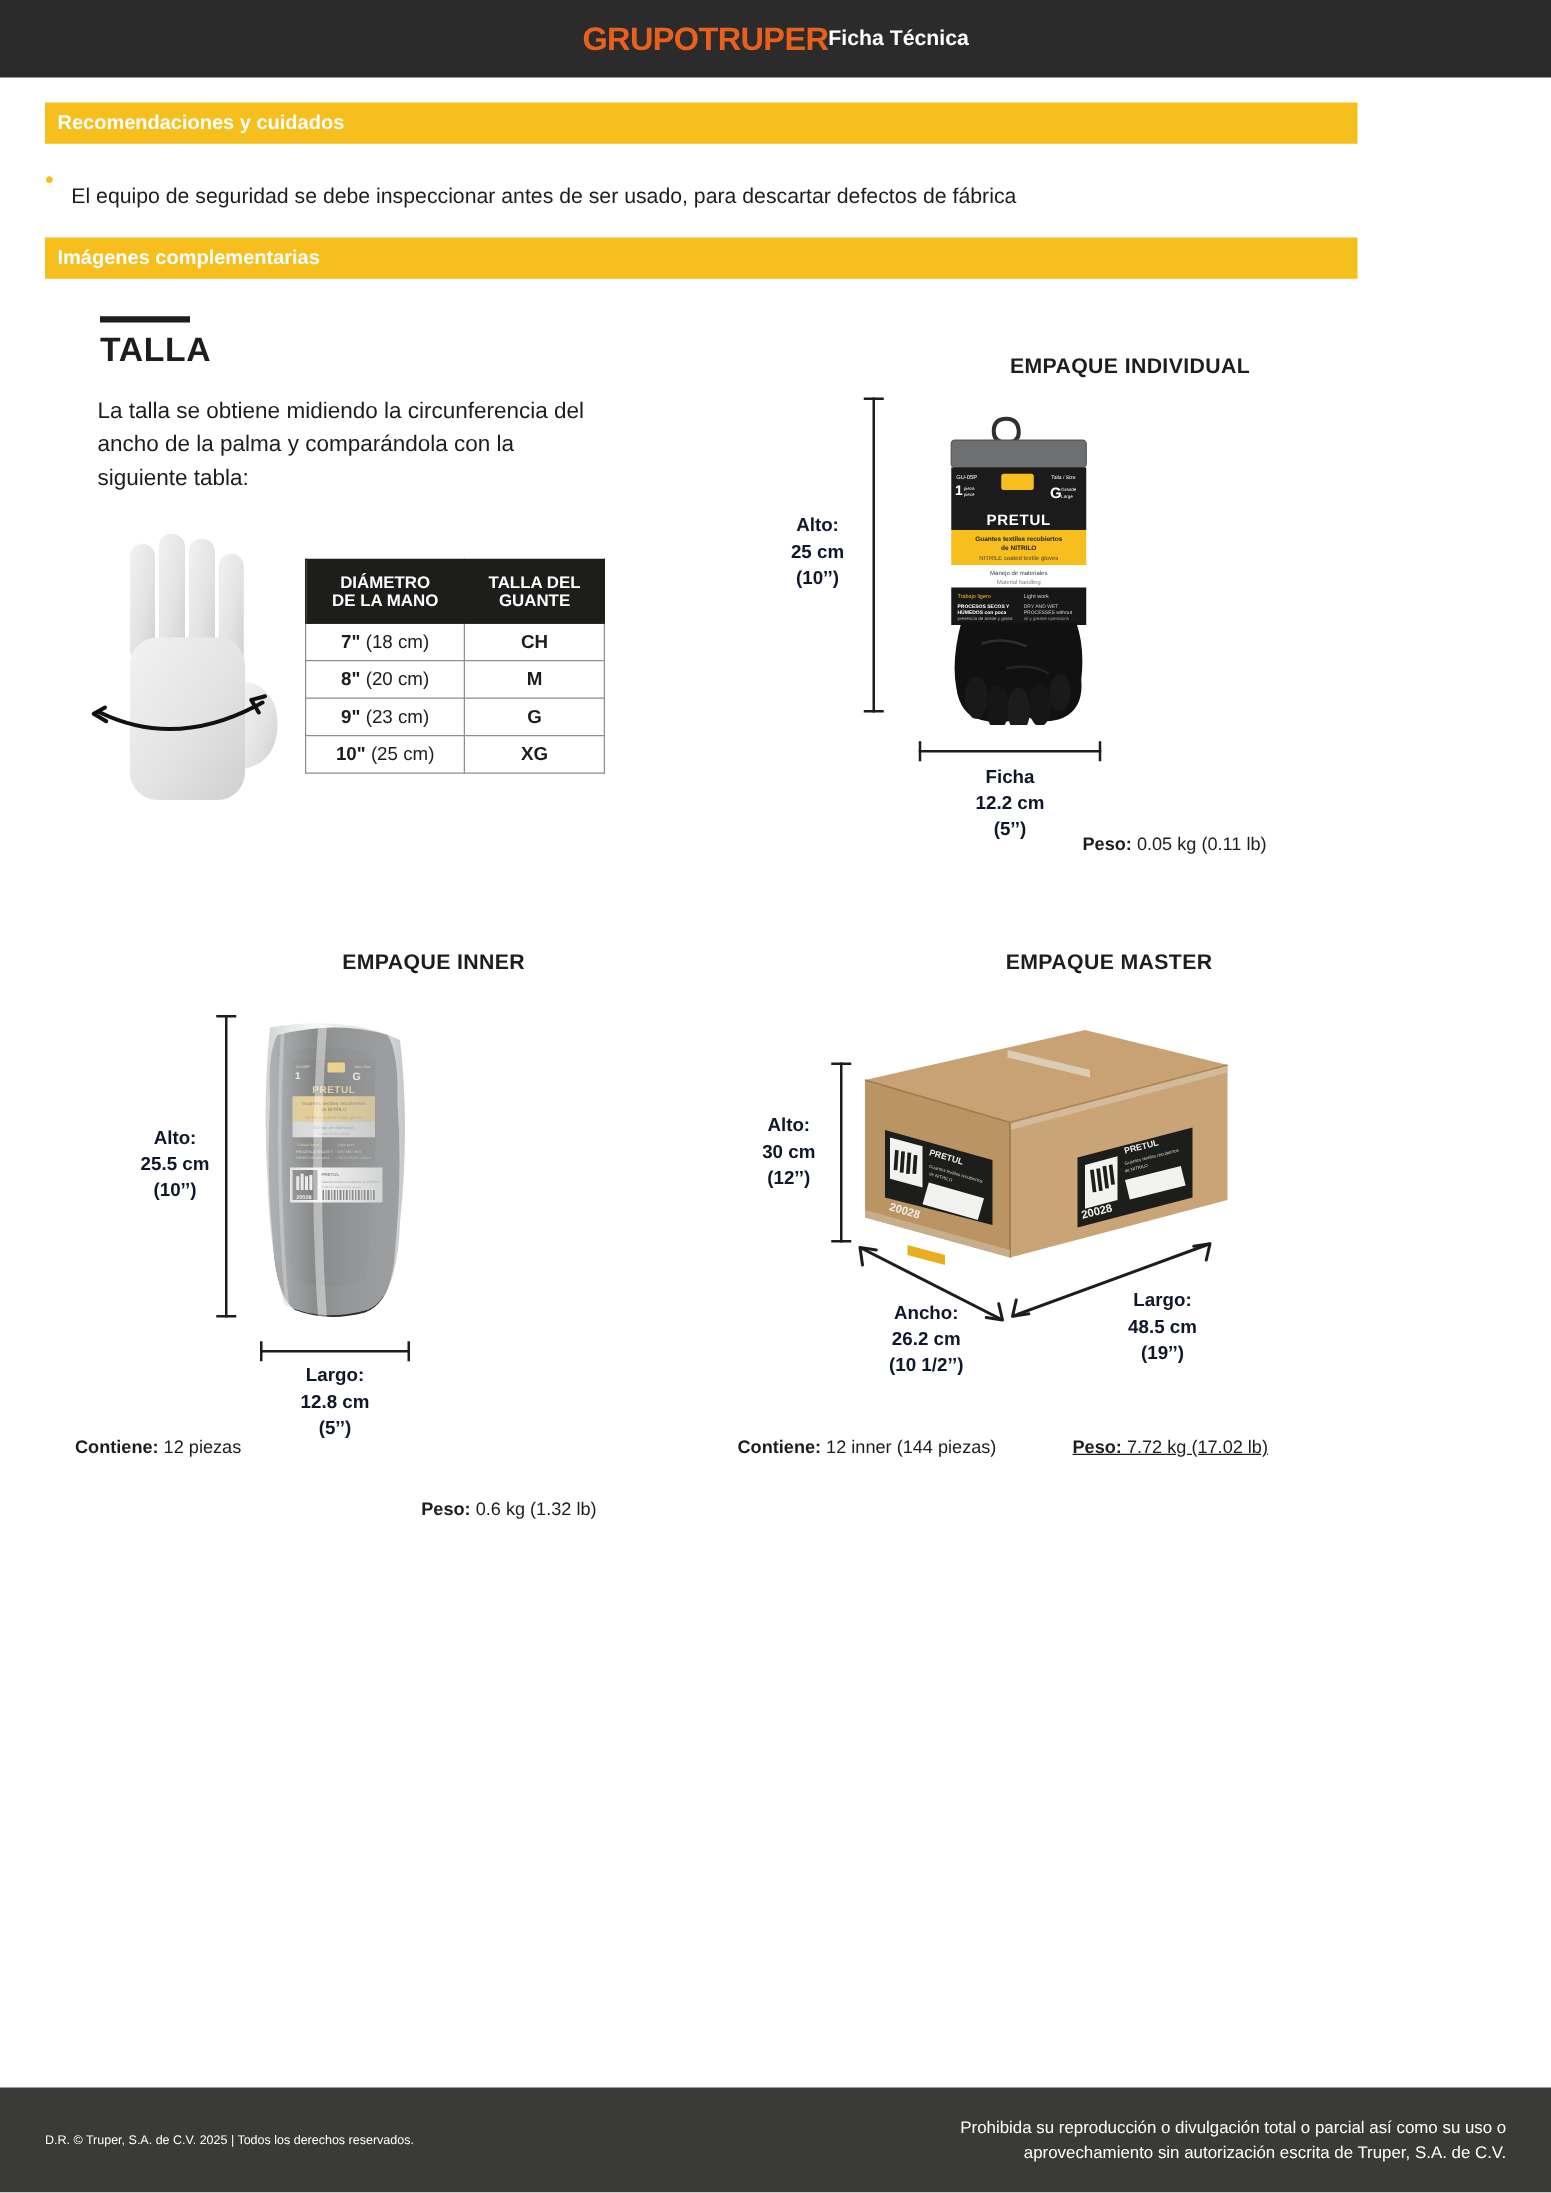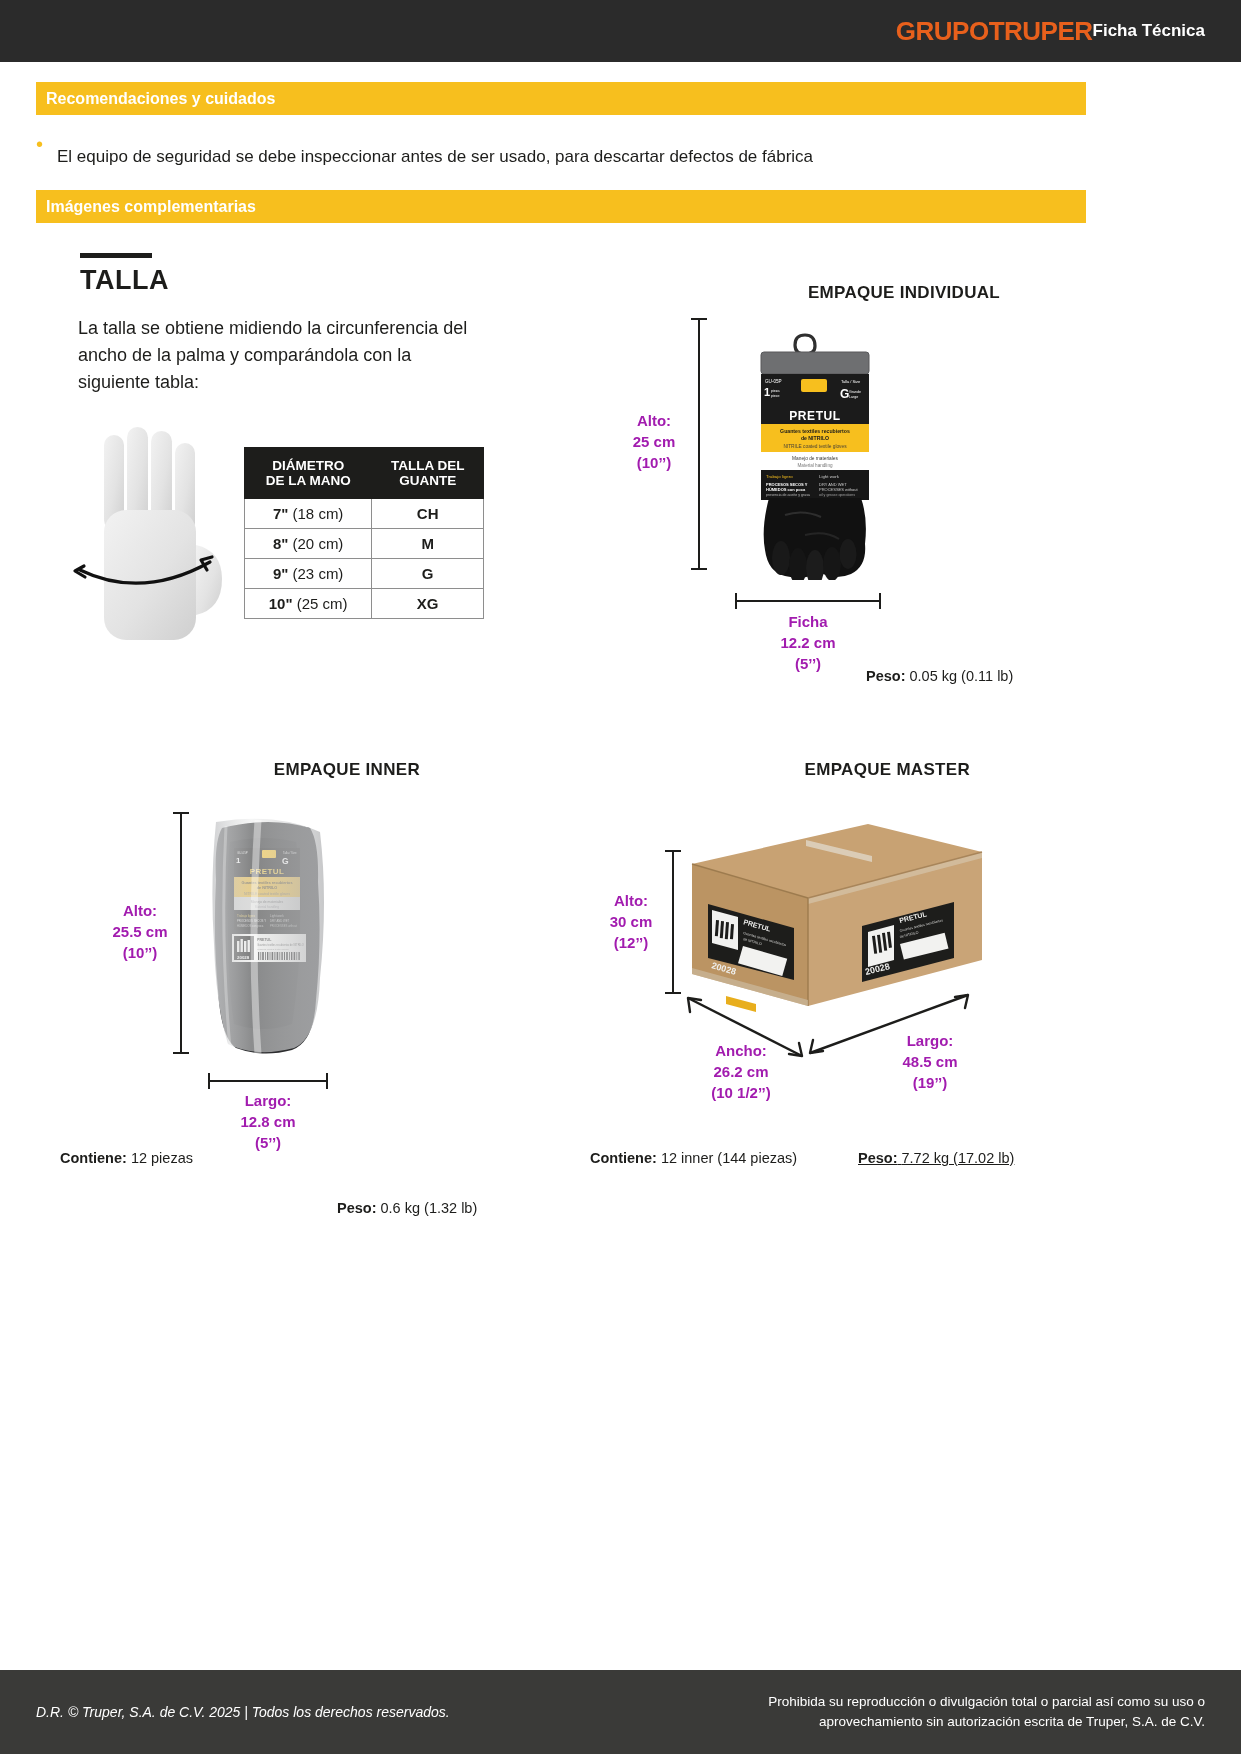--- a/index.html
+++ b/index.html
@@ -9,21 +9,21 @@
     background:#ffffff;
     font-family:"Liberation Sans", sans-serif;
     color:#1d1d1b;
     position:relative;
     overflow:hidden;
   }
 
   
   .header{
     height:62px;background:#2b2b2b;
-    display:flex;align-items:center;justify-content:flex-end;
+    display:flex;align-items:center;justify-content:center;
     padding:0 36px;box-sizing:border-box;
   }
   .logo{font-size:26px;font-weight:bold;letter-spacing:-0.5px;}
   .logo .g1{color:#e8601c;}
   .logo .g2{color:#e8601c;}
   .header-title{color:#ffffff;font-size:17px;font-weight:bold;}
 
   
   .bar{
     position:absolute;left:36px;width:1050px;height:33px;
@@ -72,21 +72,21 @@
   .size-table td b{font-weight:bold;}
   .size-table td.sz{font-weight:bold;}
 
   
   .pkg-title{
     position:absolute;font-size:17px;font-weight:bold;
     letter-spacing:0.3px;text-align:right;color:#1d1d1b;
   }
   .dim-label{
     position:absolute;font-size:15px;font-weight:bold;
-    line-height:21px;text-align:center;color:#a21caf;
+    line-height:21px;text-align:center;color:#0f172a;
   }
   .dim-label .sub{font-weight:bold;}
   .meta{
     position:absolute;font-size:14.5px;color:#1d1d1b;
   }
   .meta b{font-weight:bold;}
 
   
   .vline{position:absolute;background:#1d1d1b;width:2px;}
   .vcap{position:absolute;background:#1d1d1b;height:2px;width:16px;}
@@ -96,21 +96,21 @@
   
   .photo{position:absolute;}
 
   
   .footer{
     position:absolute;left:0;bottom:0;width:1241px;height:84px;
     background:#3a3a38;color:#ffffff;
     display:flex;align-items:center;justify-content:space-between;
     padding:0 36px;box-sizing:border-box;
   }
-  .footer-left{font-size:14px;font-style:italic;}
+  .footer-left{font-size:10px;}
   .footer-right{font-size:13.5px;text-align:right;line-height:20px;max-width:520px;}
 </style>
 </head>
 <body>
 
 <div class="header">
   <div class="logo">
     <span class="g1">GRUPO</span><span class="g2">TRUPER</span>
   </div>
   <div class="header-title">Ficha Técnica</div>

